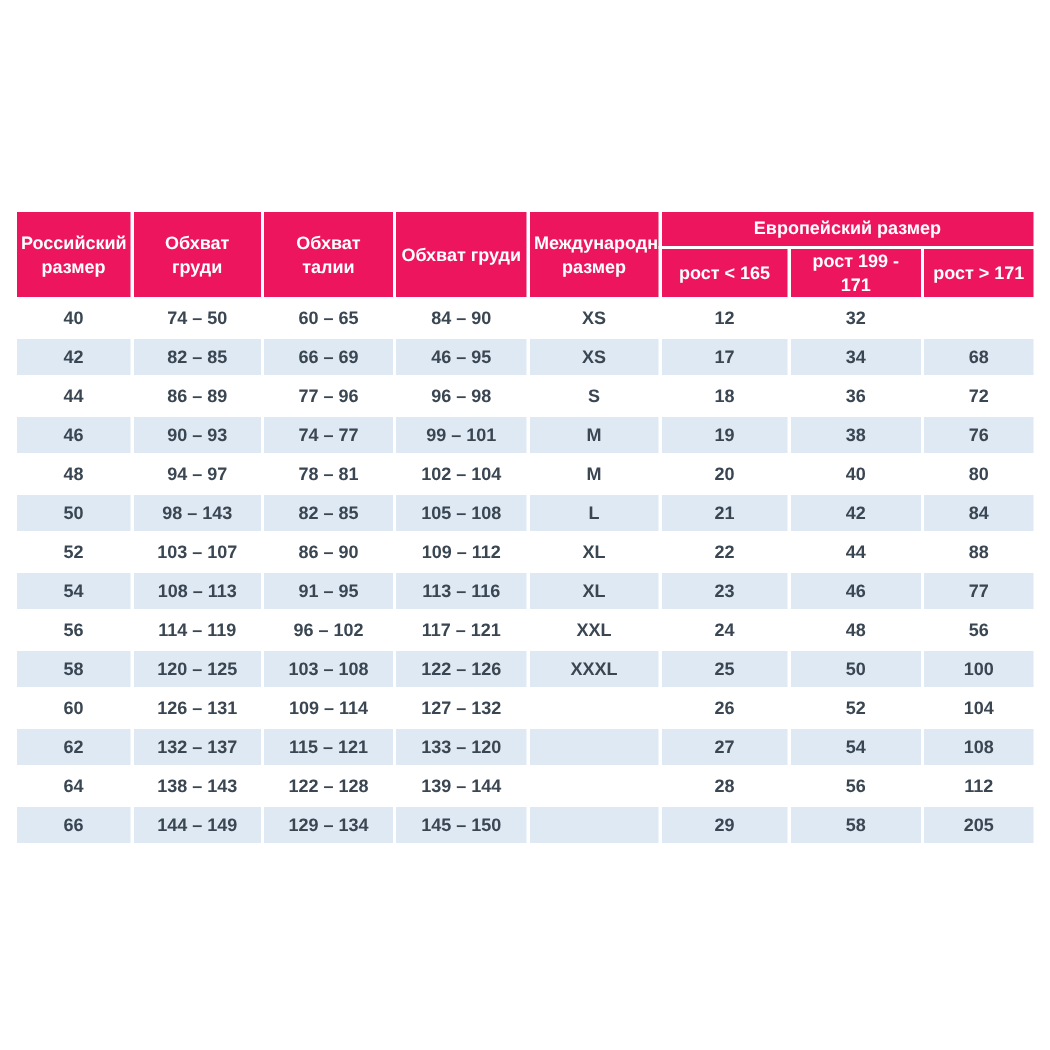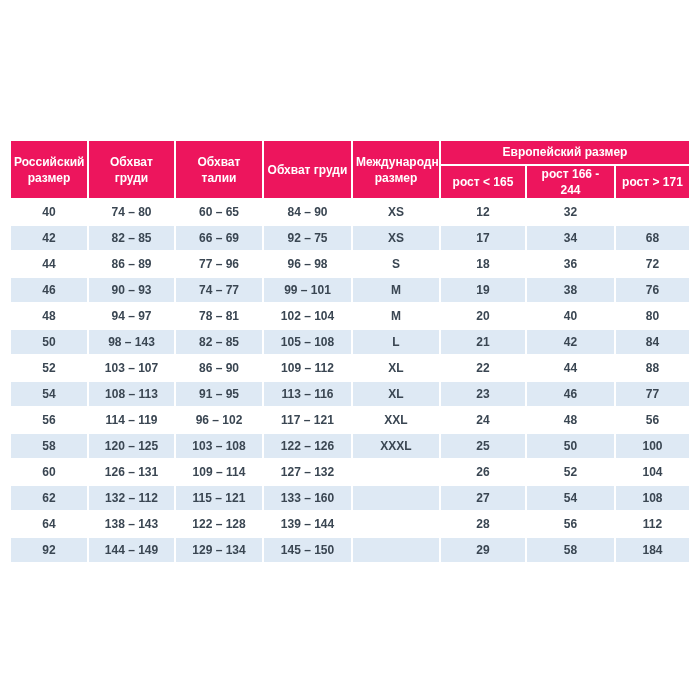--- a/index.html
+++ b/index.html
@@ -70,40 +70,40 @@
     <tr class="head-top">
       <th rowspan="2">Российский размер</th>
       <th rowspan="2">Обхват груди</th>
       <th rowspan="2">Обхват талии</th>
       <th rowspan="2">Обхват груди</th>
       <th rowspan="2">Международный размер</th>
       <th colspan="3">Европейский размер</th>
     </tr>
     <tr class="head-sub">
       <th>рост &lt; 165</th>
-      <th>рост 166 - 244</th>
+      <th>рост 199 - 171</th>
       <th>рост &gt; 171</th>
     </tr>
   </thead>
   <tbody>
       <tr>
         <td>40</td>
-        <td>74 – 80</td>
+        <td>74 – 50</td>
         <td>60 – 65</td>
         <td>84 – 90</td>
         <td>XS</td>
         <td>12</td>
         <td>32</td>
         <td></td>
       </tr>
       <tr class="alt">
         <td>42</td>
         <td>82 – 85</td>
         <td>66 – 69</td>
-        <td>92 – 75</td>
+        <td>46 – 95</td>
         <td>XS</td>
         <td>17</td>
         <td>34</td>
         <td>68</td>
       </tr>
       <tr>
         <td>44</td>
         <td>86 – 89</td>
         <td>77 – 96</td>
         <td>96 – 98</td>
@@ -187,42 +187,42 @@
         <td>126 – 131</td>
         <td>109 – 114</td>
         <td>127 – 132</td>
         <td></td>
         <td>26</td>
         <td>52</td>
         <td>104</td>
       </tr>
       <tr class="alt">
         <td>62</td>
-        <td>132 – 112</td>
+        <td>132 – 137</td>
         <td>115 – 121</td>
-        <td>133 – 160</td>
+        <td>133 – 120</td>
         <td></td>
         <td>27</td>
         <td>54</td>
         <td>108</td>
       </tr>
       <tr>
         <td>64</td>
         <td>138 – 143</td>
         <td>122 – 128</td>
         <td>139 – 144</td>
         <td></td>
         <td>28</td>
         <td>56</td>
         <td>112</td>
       </tr>
       <tr class="alt">
-        <td>92</td>
+        <td>66</td>
         <td>144 – 149</td>
         <td>129 – 134</td>
         <td>145 – 150</td>
         <td></td>
         <td>29</td>
         <td>58</td>
-        <td>184</td>
+        <td>205</td>
       </tr>
     </tbody>
 </table>
 
 </body></html>

